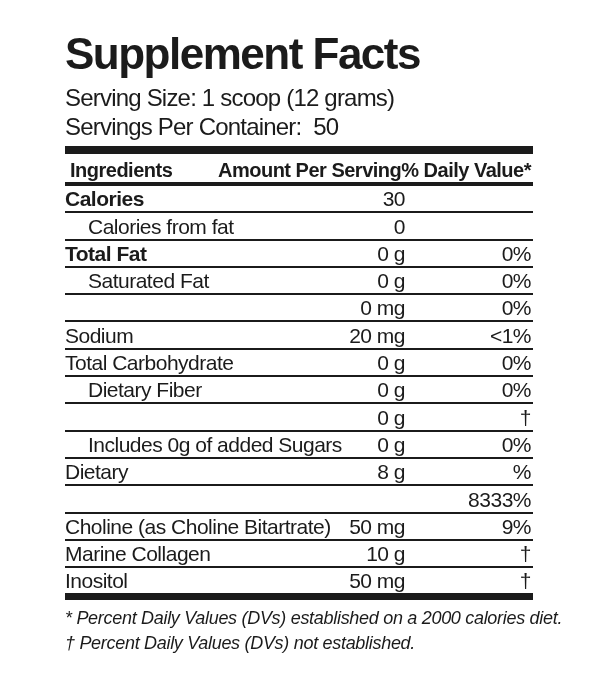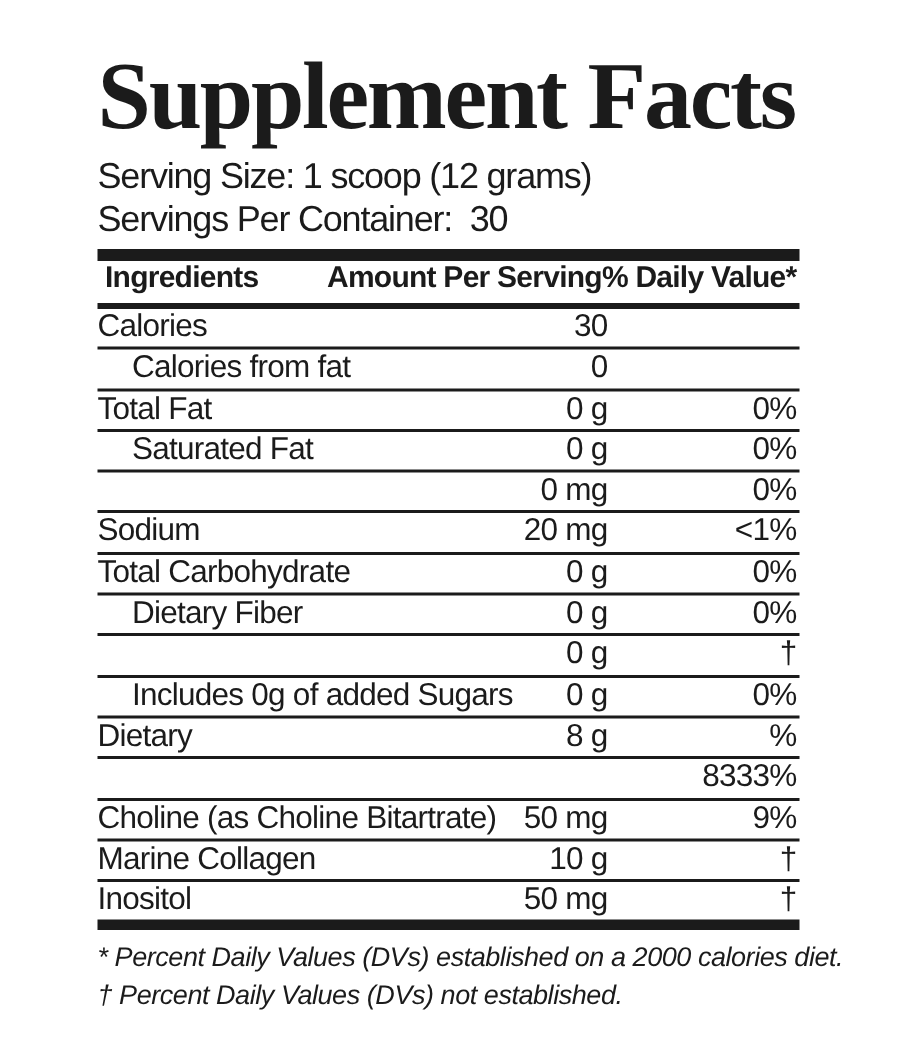--- a/index.html
+++ b/index.html
@@ -12,64 +12,63 @@
     color: #1b1b1b;
     overflow: hidden;
   }
   .page {
     position: absolute;
     left: 65px;
     top: 32px;
     width: 468px;
   }
   .title {
-    font-size: 64px;
+    font-size: 44px;
     font-weight: bold;
     letter-spacing: -1.5px;
     line-height: 1.0;
     margin: 0 0 7px 0;
     white-space: nowrap;
-    font-family: Liberation Serif, serif;
   }
   .serving-line {
     font-size: 24px;
     font-weight: normal;
     letter-spacing: -0.8px;
     line-height: 29px;
     white-space: pre;
   }
   .bar {
     background: #1b1b1b;
     width: 100%;
   }
   .bar-top { height: 8px; margin-top: 5px; }
   .bar-bottom { height: 7px; }
   .row {
     display: flex;
-    align-items: flex-start;
+    align-items: flex-end;
     height: 25.3px;
     border-bottom: 2px solid #1b1b1b;
     font-size: 21px;
     letter-spacing: -0.5px;
     white-space: nowrap;
   }
   .row.thead {
     height: 28px;
     border-bottom: 4px solid #1b1b1b;
     font-weight: bold;
     font-size: 20px;
   }
   .row:nth-last-child(1) { border-bottom: none; }
   .left {
     display: flex;
     width: 340px;
     align-items: baseline;
   }
   .name.indent { padding-left: 23px; }
-  .name.bold { font-weight: normal; }
+  .name.bold { font-weight: bold; }
   .amt { margin-left: auto; }
   .dv {
     flex: 1;
     text-align: right;
     padding-right: 2px;
   }
   .hname { padding-left: 5px; }
   .hamt { margin-left: auto; }
   .footnotes { margin-top: 6px; }
   .footnote {
@@ -81,21 +80,21 @@
   }
 </style>
 </head>
 <body>
 
 <div class="page">
 
   <h1 class="title">Supplement Facts</h1>
 
   <div class="serving-line">Serving Size: 1 scoop (12 grams)</div>
-  <div class="serving-line">Servings Per Container:  30</div>
+  <div class="serving-line">Servings Per Container:  50</div>
 
   <div class="bar bar-top"></div>
 
   <div class="row thead">
     <div class="left">
       <span class="hname">Ingredients</span>
       <span class="hamt">Amount Per Serving</span>
     </div>
     <div class="dv">% Daily Value*</div>
   </div>

